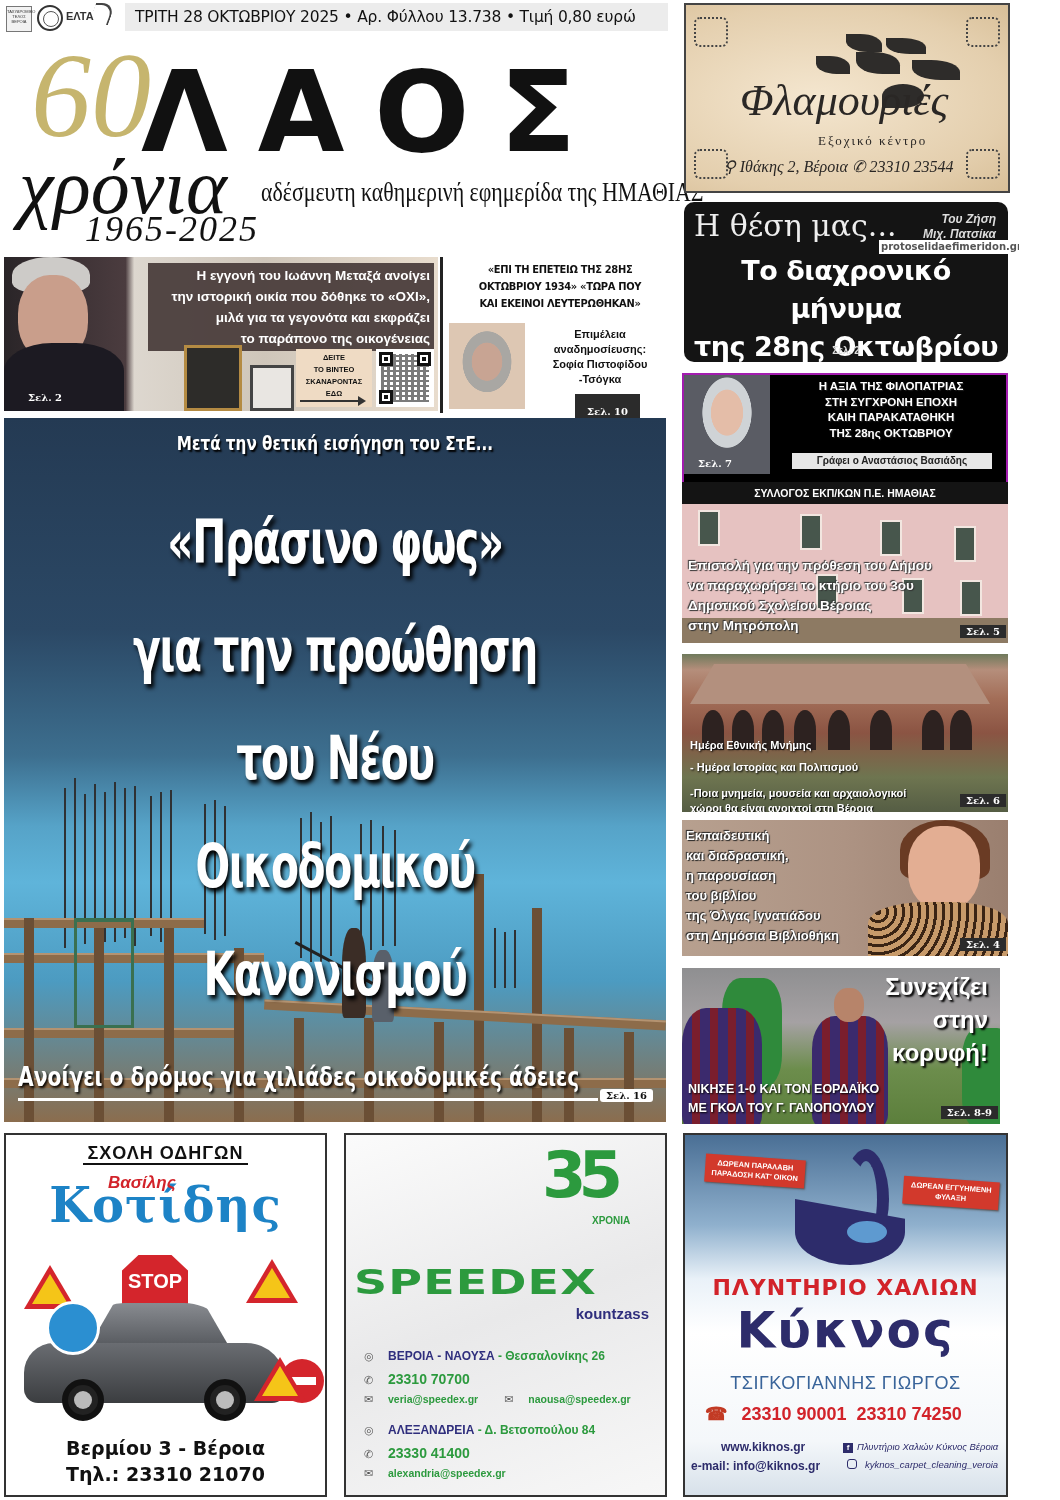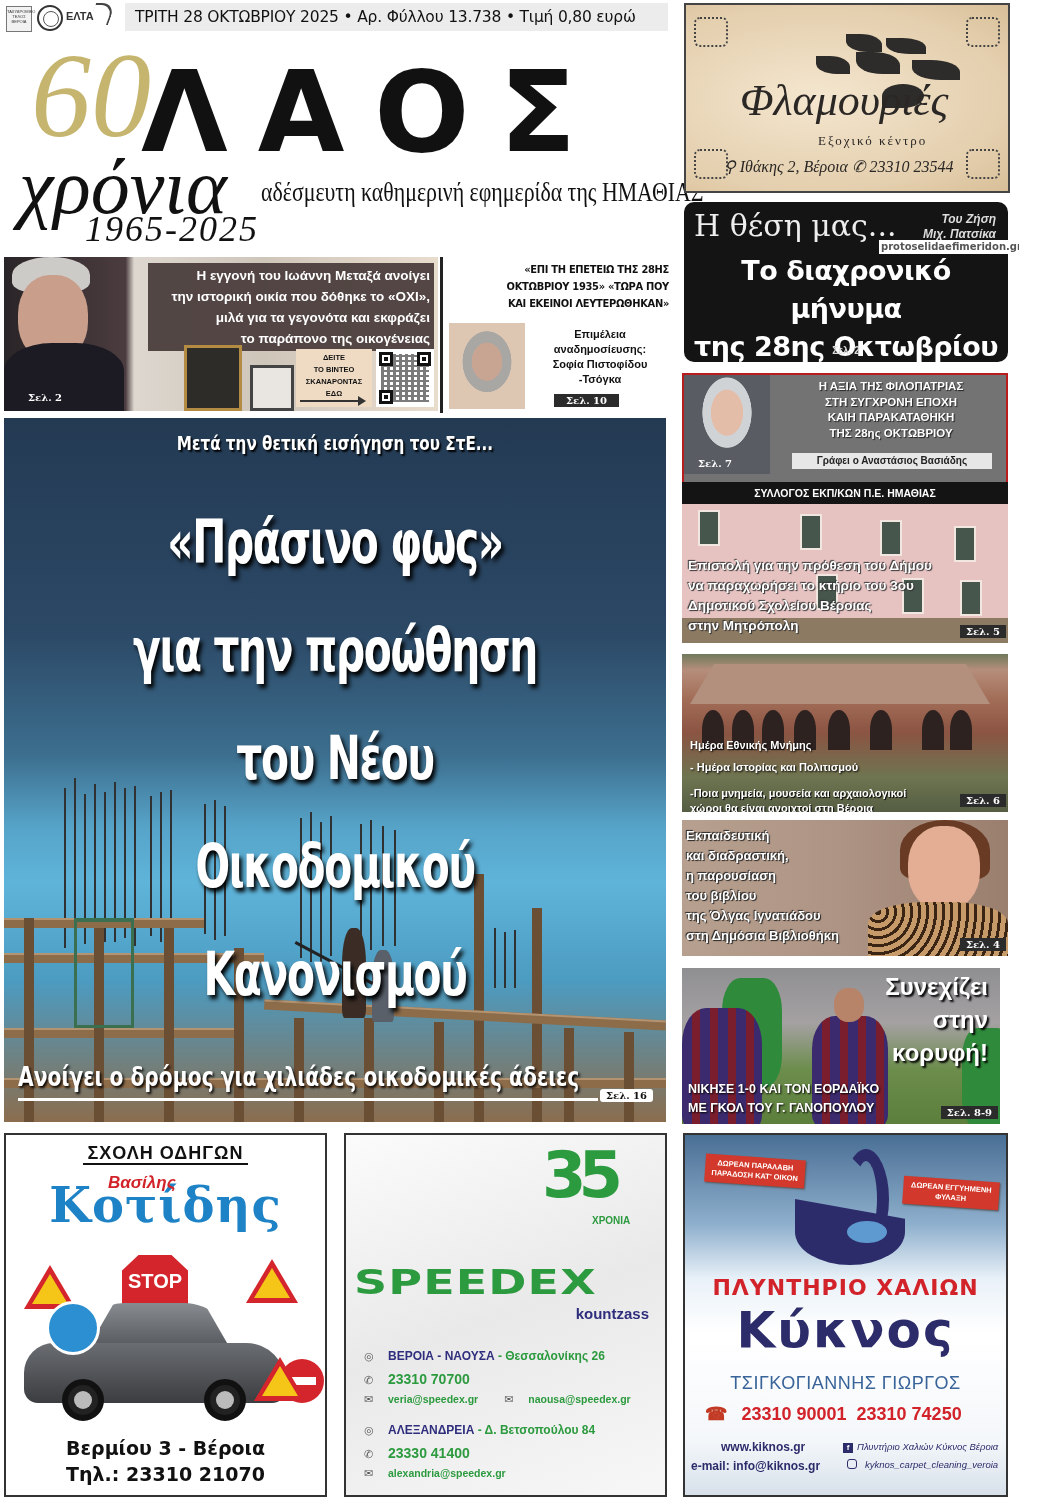--- a/index.html
+++ b/index.html
@@ -48,38 +48,38 @@
 #met-arrow{left:296px;top:143px;width:62px;height:2px;background:#333}
 #met-arrow::after{content:"";position:absolute;right:-4px;top:-4px;border-left:8px solid #333;border-top:5px solid transparent;border-bottom:5px solid transparent}
 #qr{left:372px;top:92px;width:58px;height:58px;background:#fff;padding:3px}
 #qr .c{position:absolute;width:14px;height:14px;border:3px solid #111;background:#fff}
 #qr .c::after{content:"";position:absolute;left:2px;top:2px;width:4px;height:4px;background:#111}
 #qr .dots{position:absolute;left:5px;top:5px;width:48px;height:48px;background:repeating-linear-gradient(90deg,#111 0 3px,transparent 3px 6px),repeating-linear-gradient(0deg,#111 0 2px,transparent 2px 5px);opacity:.55}
 .sel{background:#2b2b2b;color:#fff;font-family:"DejaVu Serif",serif;font-weight:bold;font-size:10px;padding:1px 6px;white-space:nowrap}
 #met-sel{left:18px;top:134px;background:transparent}
 
 #ww2{left:440px;top:257px;width:228px;height:156px;border-left:3px solid #222}
-#ww2-h{left:8px;top:4px;width:218px;text-align:right;font-family:"DejaVu Sans Condensed","DejaVu Sans",sans-serif;font-weight:bold;font-size:11px;line-height:17px;letter-spacing:-.3px}
+#ww2-h{left:8px;top:4px;width:218px;text-align:center;font-family:"DejaVu Sans Condensed","DejaVu Sans",sans-serif;font-weight:bold;font-size:11px;line-height:17px;letter-spacing:-.3px}
 #ww2-photo{left:6px;top:66px;width:76px;height:86px;background:radial-gradient(ellipse at 50% 45%,#c8a493 0 28%,#a9a7a3 29% 45%,#ddc7b3 46%);}
 #ww2-cred{left:88px;top:70px;width:138px;text-align:center;font-weight:bold;font-size:11px;line-height:15px}
-#ww2-sel{left:111px;top:137px;padding:1px 12px}
+#ww2-sel{left:132px;top:137px;padding:12px 12px}
 
 #main{left:4px;top:418px;width:662px;height:704px;background:linear-gradient(180deg,#243a53 0%,#2b4865 30%,#3d6f8f 48%,#56a3c8 58%,#5fb4da 66%,#4c9bc1 80%,#8b6d4e 100%);overflow:hidden}
 #main-kicker{left:0;top:14px;width:100%;text-align:center;color:#fff;font-family:"DejaVu Sans",sans-serif;font-weight:bold;font-size:19px;transform:scaleX(.8);text-shadow:2px 2px 2px #000}
 #main-h{left:0;top:70px;width:100%;text-align:center;color:#fff;font-family:"DejaVu Sans",sans-serif;font-weight:bold;font-size:60px;line-height:108px;letter-spacing:-2px;transform:scaleX(.68);transform-origin:center top;text-shadow:4px 4px 5px #000}
 #scaff{left:0;top:360px;width:662px;height:344px}
 .rod{position:absolute;width:2px;background:#2f3133}
 .beam{position:absolute;height:10px;background:#8d6c4a;border-top:2px solid #b49371}
 .post{position:absolute;width:10px;background:#6b4f35}
 .worker{position:absolute;background:#3b2d26;border-radius:40% 40% 10% 10%}
 #main-sub{left:14px;top:644px;color:#fff;font-family:"DejaVu Sans",sans-serif;font-weight:bold;font-size:26px;transform:scaleX(.78);transform-origin:left center;white-space:nowrap;text-shadow:2px 2px 3px #000}
 #main-line{left:14px;top:680px;width:580px;height:3px;background:#fff}
 #main-sel{left:596px;top:671px;background:#fff;color:#111;border-radius:3px}
 
-#fil{left:682px;top:373px;width:326px;height:115px;background:#737373;border:2px solid #b91c1c}
+#fil{left:682px;top:373px;width:326px;height:115px;background:#000000;border:2px solid #a21caf}
 #fil-photo{left:0;top:0;width:86px;height:99px;background:radial-gradient(ellipse at 50% 38%,#e4bda8 0 26%,#cfd3d6 27% 40%,#5a5c64 41%)}
 #fil-h{left:92px;top:4px;width:230px;text-align:center;color:#fff;font-weight:bold;font-size:11.5px;line-height:15.5px;text-shadow:1px 1px 1px #222}
 #fil-by{left:108px;top:78px;width:200px;background:#e7e7e7;text-align:center;font-weight:bold;font-size:10px;line-height:16px;color:#222}
 #fil-sel{left:8px;top:82px;background:transparent}
 #syll-bar{left:682px;top:482px;width:326px;height:38px;background:#141414;color:#fff;text-align:center;font-weight:bold;font-size:10.5px;line-height:22px}
 #school{left:682px;top:504px;width:326px;height:139px;background:linear-gradient(180deg,#e6c2c1 0 82%,#8d7a63 82%)}
 .win{position:absolute;width:22px;height:36px;background:#47564c;border:2px solid #f2e6e0}
 #school-h{left:6px;top:52px;color:#fff;font-weight:bold;font-size:13.5px;line-height:20px;text-shadow:1px 1px 1px #333,-1px -1px 1px #333}
 #school-sel{right:2px;top:121px}
 #stoa{left:682px;top:654px;width:326px;height:158px;background:linear-gradient(180deg,#6f7a5c 0,#b58e7b 10%,#a36e58 28%,#8b5443 50%,#6e7550 78%,#555d44 100%);overflow:hidden}
@@ -222,21 +222,21 @@
     <div class="c" style="left:3px;top:3px"></div>
     <div class="c" style="right:3px;top:3px"></div>
     <div class="c" style="left:3px;bottom:3px"></div>
   </div>
   <div id="met-sel" class="abs sel">Σελ. 2</div>
 </div>
 
 <div id="ww2" class="abs">
   <div id="ww2-h" class="abs">
     <div>«ΕΠΙ ΤΗ ΕΠΕΤΕΙΩ ΤΗΣ 28ΗΣ</div>
-    <div>ΟΚΤΩΒΡΙΟΥ 1935» «ΤΩΡΑ ΠΟΥ</div>
+    <div>ΟΚΤΩΒΡΙΟΥ 1934» «ΤΩΡΑ ΠΟΥ</div>
     <div>ΚΑΙ ΕΚΕΙΝΟΙ ΛΕΥΤΕΡΩΘΗΚΑΝ»</div>
   </div>
   <div id="ww2-photo" class="abs"></div>
   <div id="ww2-cred" class="abs">
     <div>Επιμέλεια</div>
     <div>αναδημοσίευσης:</div>
     <div>Σοφία Πιστοφίδου</div>
     <div>-Τσόγκα</div>
   </div>
   <div id="ww2-sel" class="abs sel">Σελ.  10</div>

